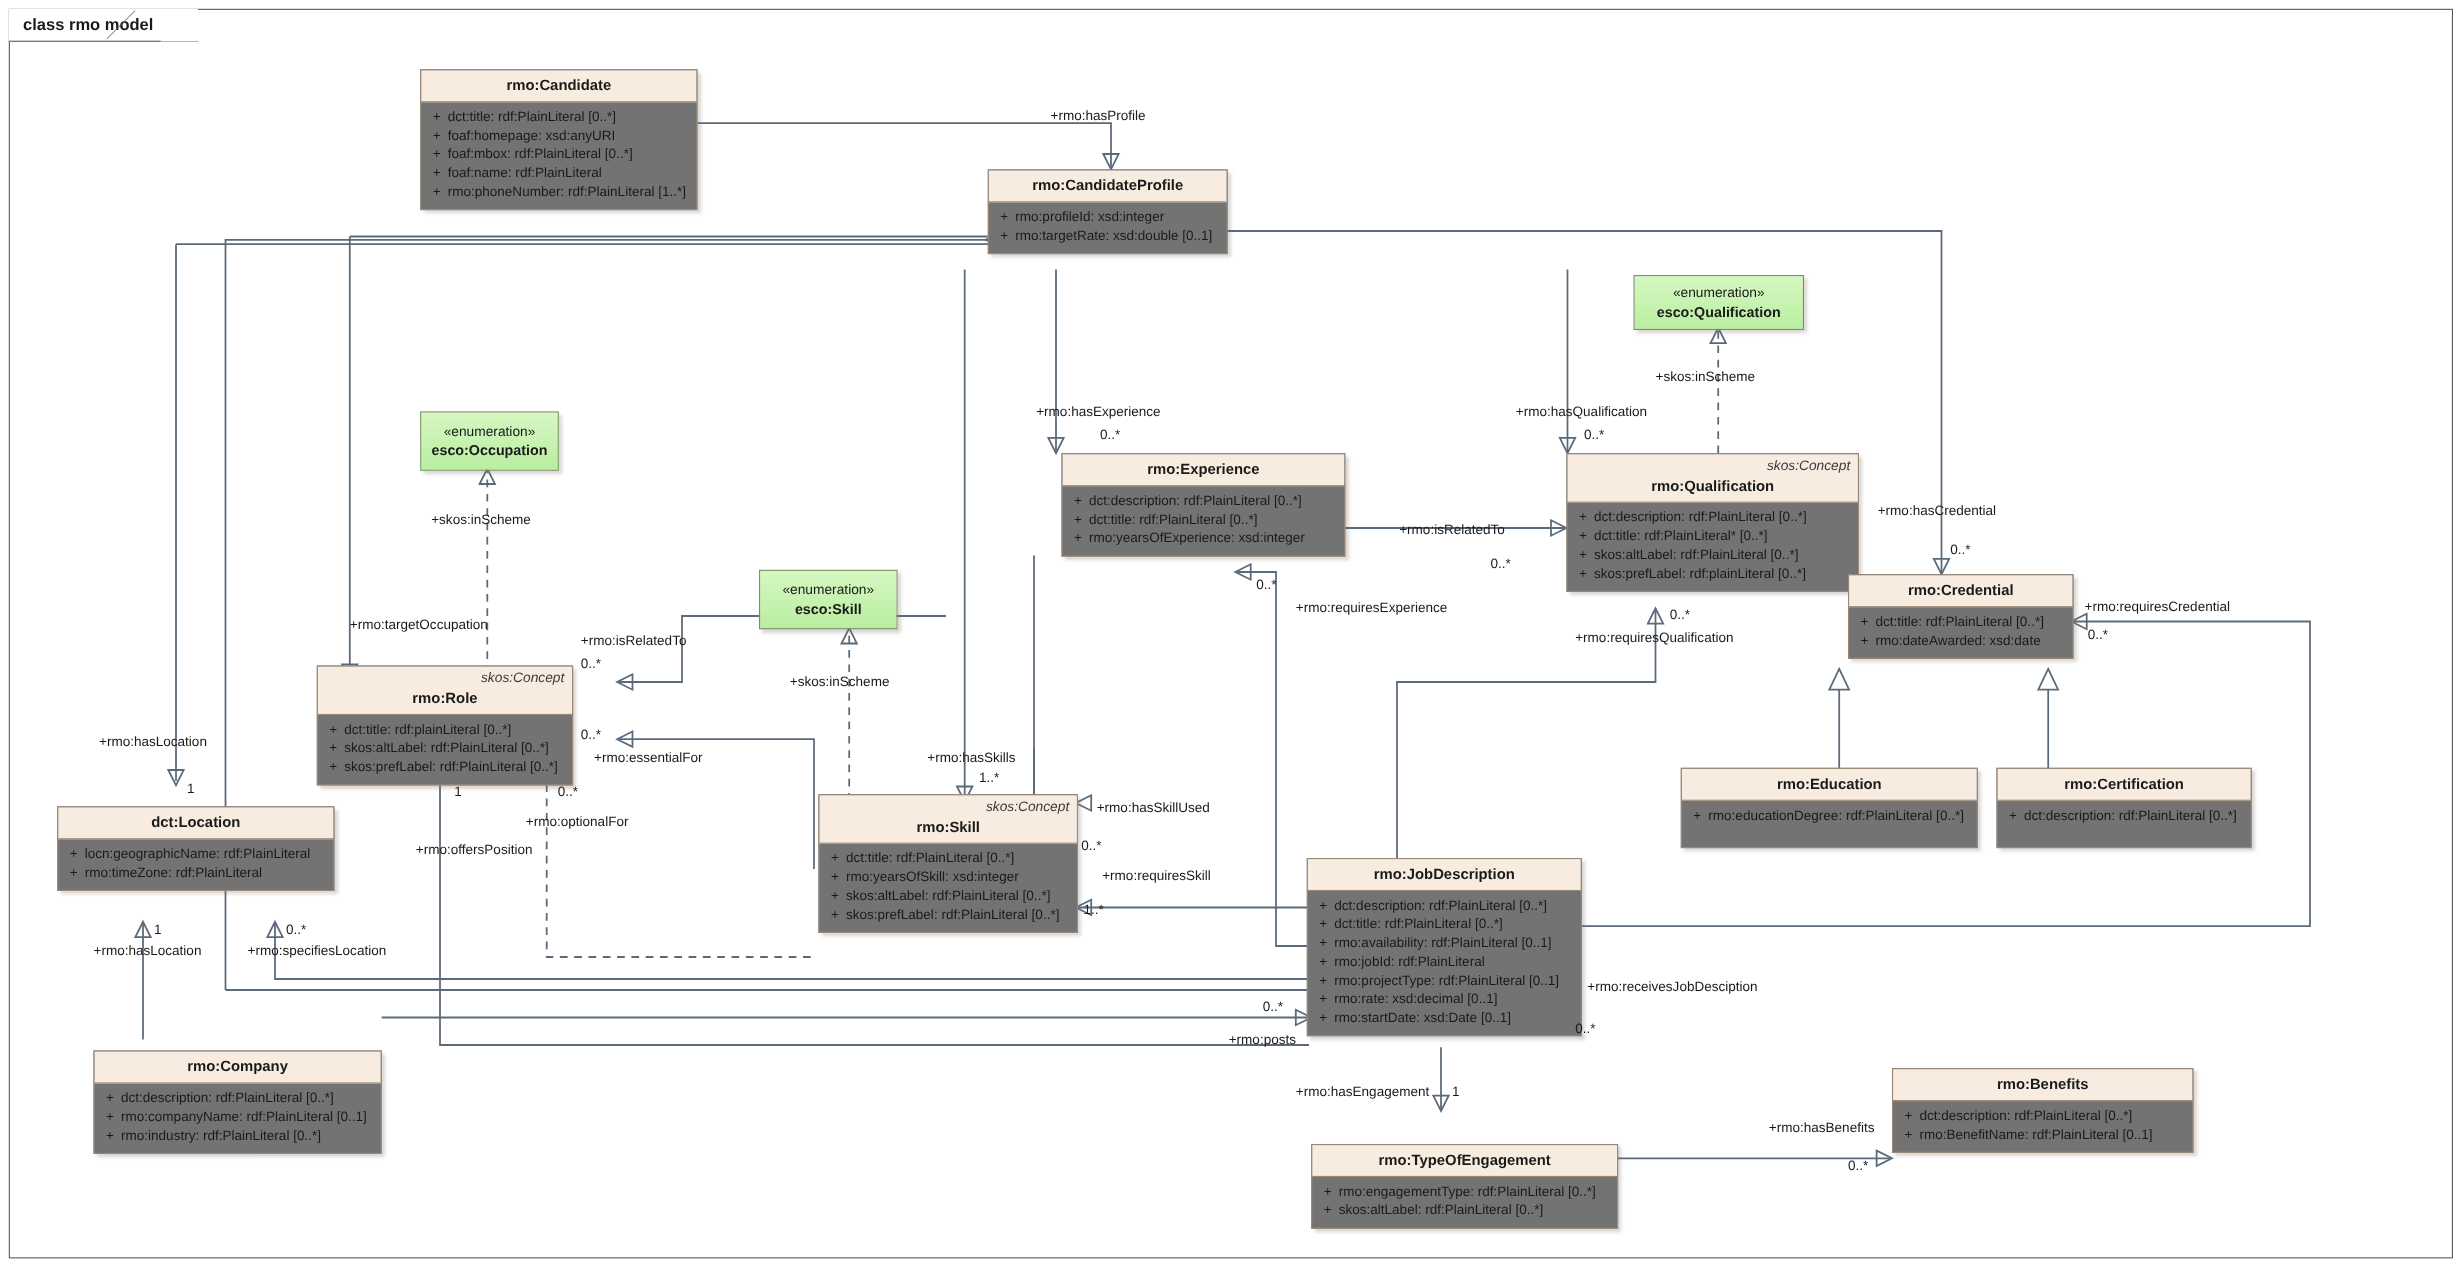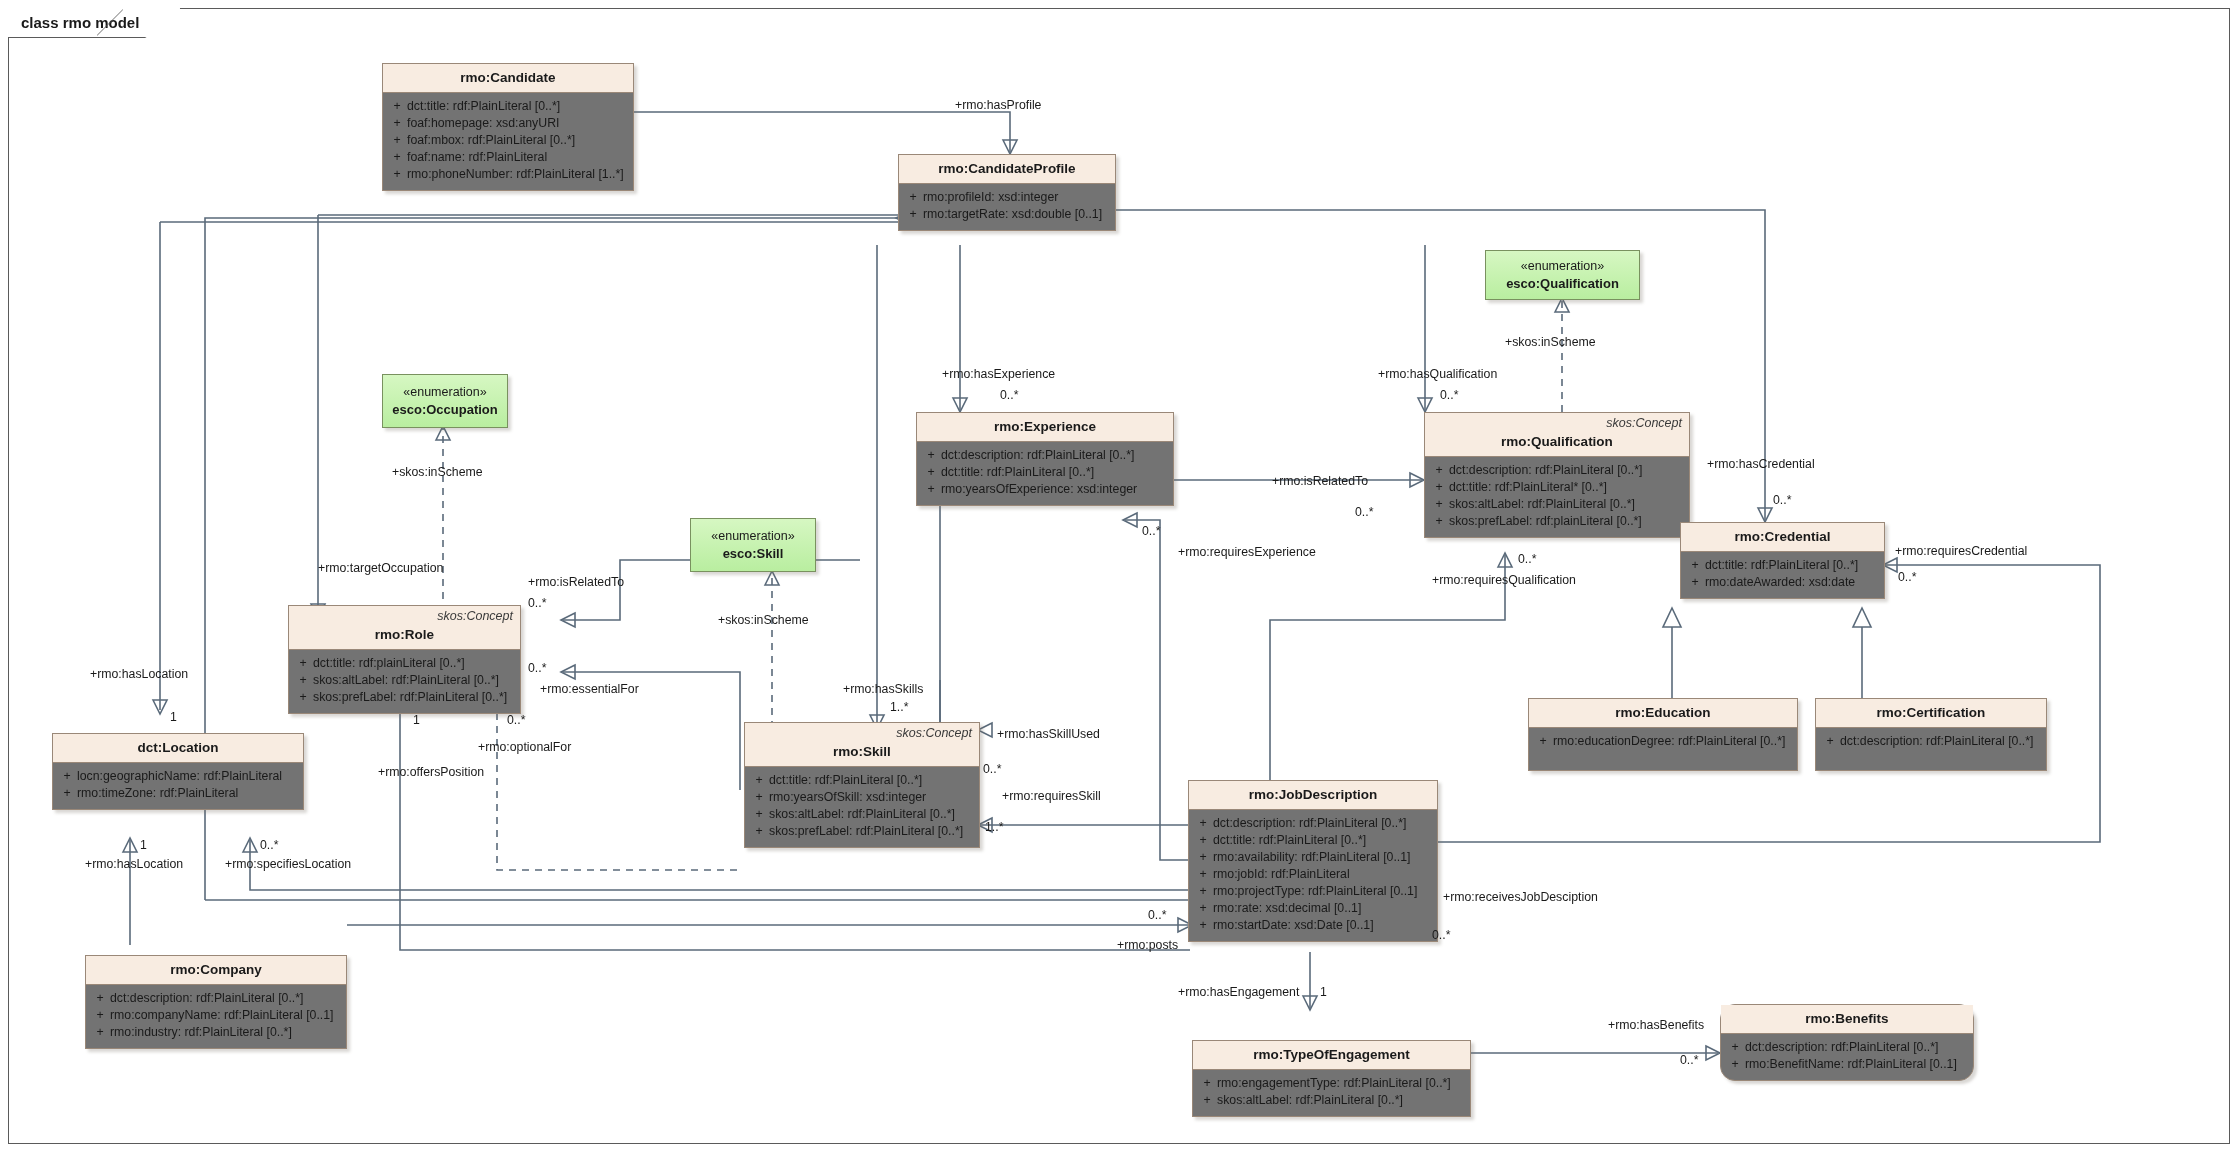--- a/index.html
+++ b/index.html
@@ -290,21 +290,21 @@
           <span class="vis">+</span>
           <span class="sig">rmo:profileId: xsd:integer</span>
         </div>
       <div class="attr">
           <span class="vis">+</span>
           <span class="sig">rmo:targetRate: xsd:double [0..1]</span>
         </div>
     </div>
   </div>
 
-  <div class="uml" style="left:916px; top:412px; width:258px;">
+  <div class="uml" style="left:965px; top:412px; width:258px;">
     <div class="hdr">
       <div class="cname">rmo:Experience</div>
     </div>
     <div class="attrs">
       <div class="attr">
           <span class="vis">+</span>
           <span class="sig">dct:description: rdf:PlainLiteral [0..*]</span>
         </div>
       <div class="attr">
           <span class="vis">+</span>
@@ -509,21 +509,21 @@
           <span class="vis">+</span>
           <span class="sig">rmo:engagementType: rdf:PlainLiteral [0..*]</span>
         </div>
       <div class="attr">
           <span class="vis">+</span>
           <span class="sig">skos:altLabel: rdf:PlainLiteral [0..*]</span>
         </div>
     </div>
   </div>
 
-  <div class="uml" style="left:1720px; top:1004px; width:254px;border-radius:15px;">
+  <div class="uml" style="left:1720px; top:971px; width:274px;">
     <div class="hdr">
       <div class="cname">rmo:Benefits</div>
     </div>
     <div class="attrs">
       <div class="attr">
           <span class="vis">+</span>
           <span class="sig">dct:description: rdf:PlainLiteral [0..*]</span>
         </div>
       <div class="attr">
           <span class="vis">+</span>

